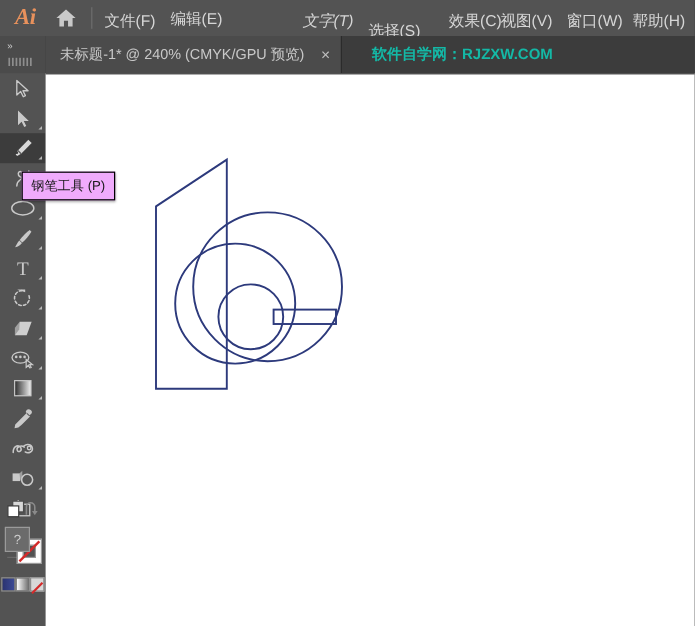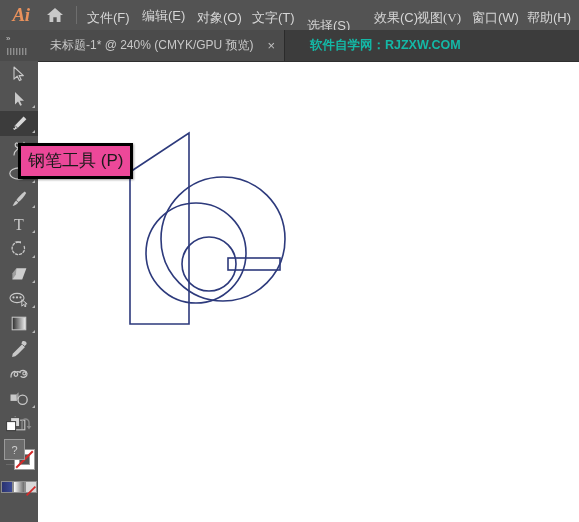--- a/index.html
+++ b/index.html
@@ -228,24 +228,24 @@
   }
   #artwork {
     position: absolute;
     left: 0; top: 0;
   }
 
   
   #tooltip {
     position: absolute;
     left: 18px; top: 143px;
-    background: #ec4899;
-    border: 3px solid #000000;
+    background: #f0abfc;
+    border: 1px solid #000000;
     color: #1a1a1a;
-    font-size: 17px;
+    font-size: 11px;
     padding: 3px 7px 4px 7px;
     white-space: nowrap;
     box-shadow: 1px 1px 2px rgba(0,0,0,0.35);
     z-index: 40;
   }
 </style>
 </head>
 <body>
 
 <div id="app">
@@ -253,25 +253,24 @@
   <div id="menubar">
     <div id="ai-logo">Ai</div>
     <div id="home-btn">
       <svg width="18" height="16" viewBox="0 0 18 16" aria-hidden="true">
         <path d="M9 1 L17 8 L14.5 8 L14.5 15 L10.7 15 L10.7 10.2 L7.3 10.2 L7.3 15 L3.5 15 L3.5 8 L1 8 Z" fill="#c9c9c9"></path>
       </svg>
     </div>
     <div id="menu-divider"></div>
     <div class="menu-item" style="position: absolute; left: 81px; top: 6px;">文件(F)</div>
     <div class="menu-item" style="position: absolute; left: 136px; top: 4px;">编辑(E)</div>
-    <div class="menu-item" style="position: absolute; left: 191px; top: 6px;">对象(O)</div>
-    <div class="menu-item" style="position: absolute; left: 246px; top: 6px;">文字(T)</div>
+    <div class="menu-item" style="position: absolute; left: 246px; top: 6px; font-style: italic;">文字(T)</div>
     <div class="menu-item" style="position: absolute; left: 301px; top: 14px;">选择(S)</div>
     <div class="menu-item" style="position: absolute; left: 356px; top: 6px; margin-left: 12px;">效果(C)</div>
-    <div class="menu-item" style="position: absolute; left: 411px; top: 6px; font-family: Liberation Serif, serif;">视图(V)</div>
+    <div class="menu-item" style="position: absolute; left: 411px; top: 6px;">视图(V)</div>
     <div class="menu-item" style="position: absolute; left: 521px; top: 6px;">帮助(H)</div>
     <div class="menu-item" style="position: absolute; left: 466px; top: 6px;">窗口(W)</div>
   </div>
 
   <div id="tabbar">
     <div id="tabbar-left-stub">
       <div id="collapse-arrows">»</div>
       <svg id="panel-grip" viewBox="0 0 26 7">
         <g fill="#8e8e8e">
           <rect x="1" y="0" width="1.4" height="7"></rect>

